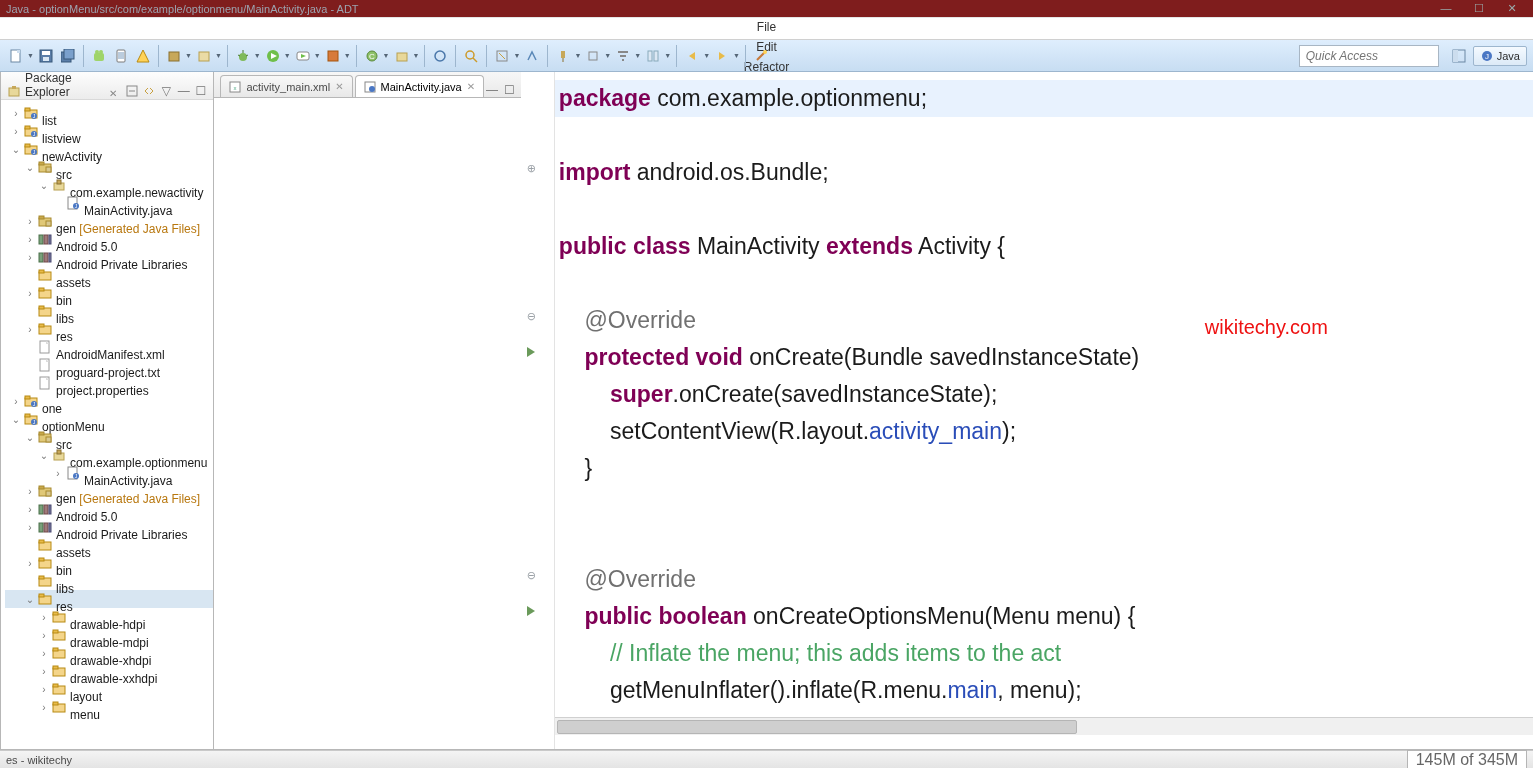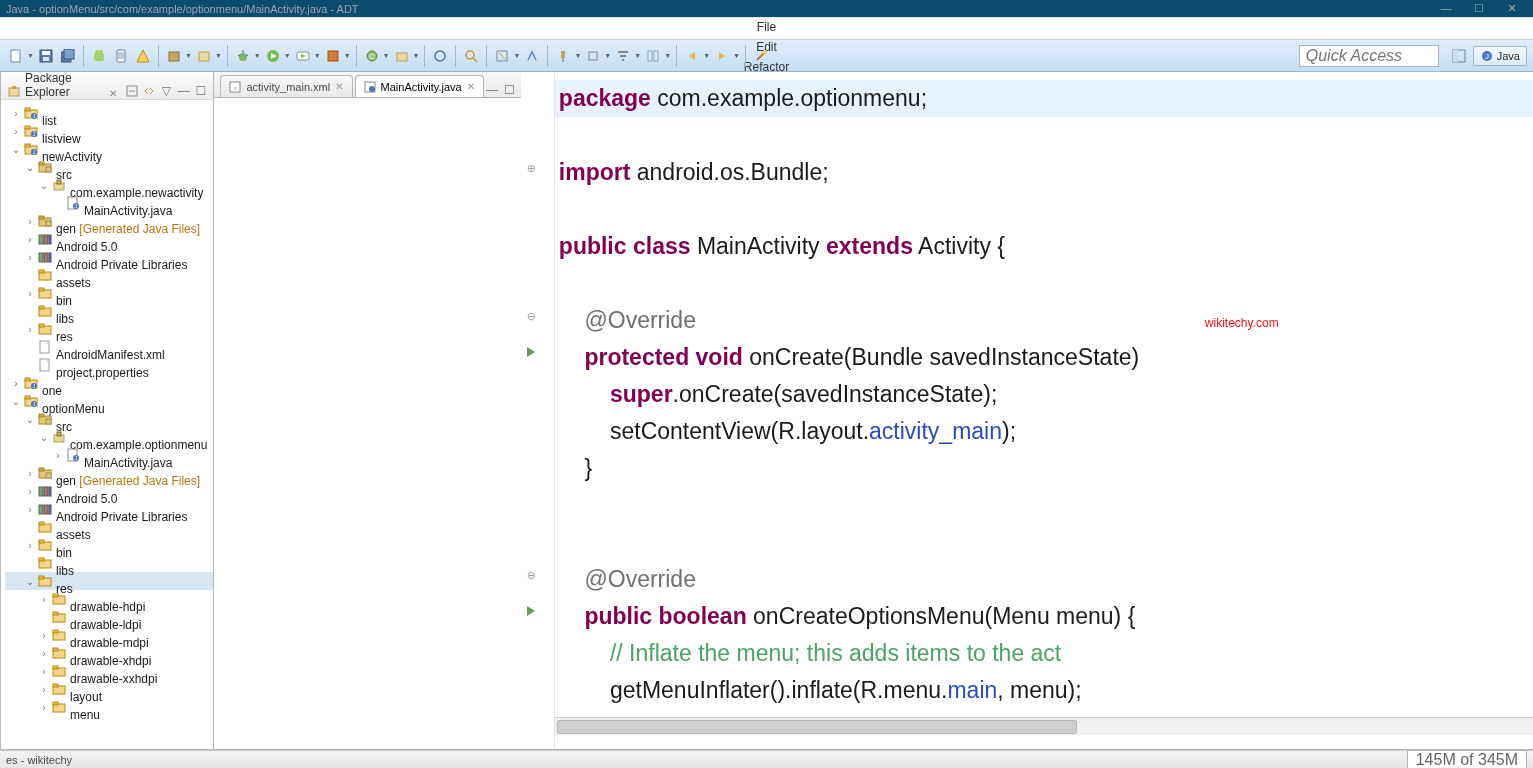--- a/index.html
+++ b/index.html
@@ -1,32 +1,32 @@
 <!DOCTYPE html>
 <html><head>
 <meta charset="utf-8">
 <style>
 * { margin:0; padding:0; box-sizing:border-box; font-family:"Segoe UI",Tahoma,sans-serif; }
 body { width:1533px; height:768px; overflow:hidden; background:#f0f0f0; font-size:12px; color:#2b2b2b; position:relative; }
 
 
-.titlebar { height:18px; background:#0c4a6e; padding:4px 6px; color:#9ca3af; font-size:11px; display:flex; align-items:center; justify-content:space-between; border-bottom:1px solid #e5e5e5; }
+.titlebar { height:18px; background:#7f1d1d; padding:4px 6px; color:#9ca3af; font-size:11px; display:flex; align-items:center; justify-content:space-between; border-bottom:1px solid #e5e5e5; }
 .titlebar .winctrls span { display:inline-block; width:30px; text-align:center; color:#9aa; }
 
 
 .menubar { height:22px; background:#fff; display:flex; align-items:center; gap:2px; padding:0 4px; border-bottom:1px solid #d0d0d0;flex-direction:column; }
 .menubar span { padding:2px 8px; cursor:default; color:#333; }
 
 
 .toolbar { height:32px; background:linear-gradient(#dfeefd,#c7ddf2); border-bottom:1px solid #9db6ce; display:flex; align-items:center; padding:0 6px; gap:2px; }
 .toolbar .tbtn { width:20px; height:20px; display:inline-flex; align-items:center; justify-content:center; border-radius:2px; }
 .toolbar .sep { width:1px; height:22px; background:#9db6ce; margin:0 3px; }
 .toolbar .dd { font-size:7px; color:#567; margin-left:-1px; }
 .quick-access { margin-left:auto; }
-.quick-access input { width:140px; height:22px; border:1px solid #a8b6c4; padding:0 6px; color:#8a8a8a; font-style:italic; font-size:16px; background:#fff; }
+.quick-access input { width:140px; height:22px; border:1px solid #a8b6c4; padding:0 6px; color:#8a8a8a; font-style:italic; font-size:12px; background:#fff; }
 .persp-switch { display:flex; align-items:center; gap:4px; margin-left:8px; }
 .persp-btn { padding:2px 6px; border:1px solid #9db6ce; background:linear-gradient(#f5faff,#dceaf7); border-radius:2px; display:flex; align-items:center; gap:3px; font-size:11px; }
 
 
 .workspace { display:flex; height:calc(100% - 18px - 22px - 32px - 18px); }
 
 
 .pkg-panel { width:370px; background:#fff; border:1px solid #b7b7b7; border-top:none; display:flex; flex-direction:column; position:relative; }
 .pkg-header { height:28px; display:flex; align-items:flex-end; padding:0 6px; border-bottom:1px solid #d9d9d9; gap:4px; background:linear-gradient(#fdfdfd,#ececec); }
 .pkg-header .title { font-size:12px; color:#333; }
@@ -58,21 +58,21 @@
 .gutter .mk { position:absolute; left:6px; font-size:11px; color:#9aa0a6;}
 .code-scroll{ flex:1; overflow:auto; position:relative;}
 .code-inner{ min-width:1100px; }
 pre.code { font-family:Consolas,"Courier New",monospace; font-size:23px; line-height:37px; padding:8px 0 8px 4px; white-space:pre; color:#1b1b1b; position:relative;}
 pre.code .kw{ color:#7f0055; font-weight:bold;}
 pre.code .ann{ color:#707070;}
 pre.code .cm{ color:#4aa564;}
 pre.code .it{ color:#2a4db8; }
 .hl-line{ position:absolute; left:0; right:0; height:37px; background:#e8f2fe; z-index:0;}
 pre.code > span.ln{ position:relative; z-index:1; display:block;}
-.watermark{ position:absolute; color:#e11; font-size:12px; font-weight:400; z-index:3; pointer-events:none;}
+.watermark{ position:absolute; color:#e11; font-size:20px; font-weight:400; z-index:3; pointer-events:none;}
 .hscroll{ height:18px; background:#f0f0f0; border-top:1px solid #d0d0d0; position:relative;}
 .hscroll .thumb{ position:absolute; left:2px; top:2px; height:14px; width:520px; background:#cfcfcf; border:1px solid #b5b5b5; border-radius:2px;}
 .vscroll{ width:18px; background:#f0f0f0; border-left:1px solid #d0d0d0; position:relative;}
 .vscroll .thumb{ position:absolute; top:2px; left:2px; width:14px; height:290px; background:#cfcfcf; border:1px solid #b5b5b5; border-radius:2px;}
 
 
 .statusbar { height:18px; background:linear-gradient(#f4f4f4,#e4e4e4); border-top:1px solid #c9c9c9; display:flex; align-items:center; font-size:11px; color:#4a4a4a; padding:0 6px;}
 .statusbar .heap{ margin-left:auto; border:1px solid #b5b5b5; padding:0 8px; background:#fff; font-size:16px; color:#666;}
 
 
@@ -478,20 +478,30 @@
           <span class="lbl">AndroidManifest.xml</span>
         </div>
         <div class="tree-row ind1">
           <span class="tw"></span>
           <span class="ic">
             <svg width="14" height="14">
               <rect x="2" y="1" width="9" height="12" fill="#fff" stroke="#9a9a9a"></rect>
               <polygon points="8,1 11,4 8,4" fill="#dcdcdc"></polygon>
             </svg>
           </span>
+          <span class="lbl">proguard-project.txt</span>
+        </div>
+        <div class="tree-row ind1">
+          <span class="tw"></span>
+          <span class="ic">
+            <svg width="14" height="14">
+              <rect x="2" y="1" width="9" height="12" fill="#fff" stroke="#9a9a9a"></rect>
+              <polygon points="8,1 11,4 8,4" fill="#dcdcdc"></polygon>
+            </svg>
+          </span>
           <span class="lbl">project.properties</span>
         </div>
         <div class="tree-row ind0">
           <span class="tw">›</span>
           <span class="ic">
             <svg width="14" height="14">
               <rect x="1" y="4" width="12" height="8" fill="#f4d58a" stroke="#b88a12"></rect>
               <rect x="1" y="2" width="5" height="3" fill="#e8bb4a" stroke="#b88a12"></rect>
               <circle cx="10" cy="10" r="3" fill="#4a77c4"></circle>
               <text x="10" y="12" font-size="5" text-anchor="middle" fill="#fff">J</text>
@@ -618,30 +628,20 @@
         </div>
         <div class="tree-row ind2">
           <span class="tw">›</span>
           <span class="ic">
             <svg width="14" height="14">
               <rect x="1" y="4" width="12" height="8" fill="#f4d58a" stroke="#b88a12"></rect>
               <rect x="1" y="2" width="5" height="3" fill="#e8bb4a" stroke="#b88a12"></rect>
             </svg>
           </span>
           <span class="lbl">drawable-hdpi</span>
-        </div>
-        <div class="tree-row ind2">
-          <span class="tw"></span>
-          <span class="ic">
-            <svg width="14" height="14">
-              <rect x="1" y="4" width="12" height="8" fill="#f4d58a" stroke="#b88a12"></rect>
-              <rect x="1" y="2" width="5" height="3" fill="#e8bb4a" stroke="#b88a12"></rect>
-            </svg>
-          </span>
-          <span class="lbl">drawable-ldpi</span>
         </div>
         <div class="tree-row ind2">
           <span class="tw">›</span>
           <span class="ic">
             <svg width="14" height="14">
               <rect x="1" y="4" width="12" height="8" fill="#f4d58a" stroke="#b88a12"></rect>
               <rect x="1" y="2" width="5" height="3" fill="#e8bb4a" stroke="#b88a12"></rect>
             </svg>
           </span>
           <span class="lbl">drawable-mdpi</span>

